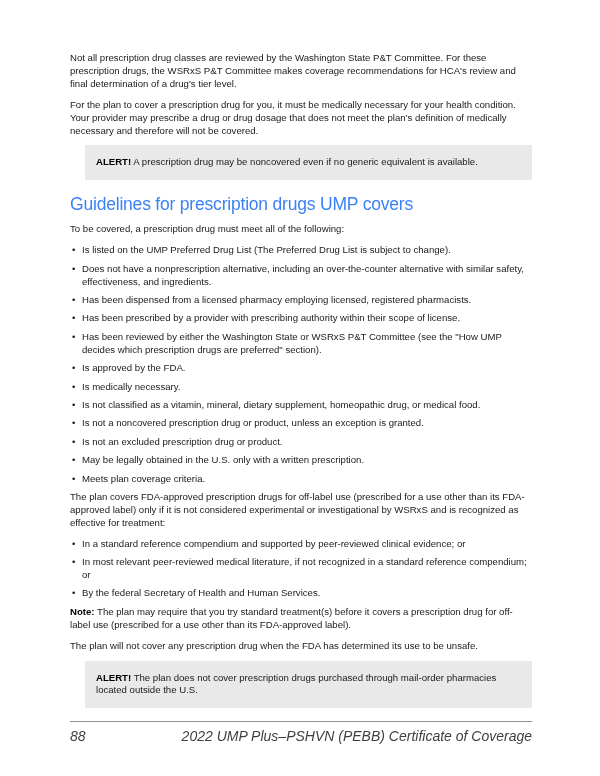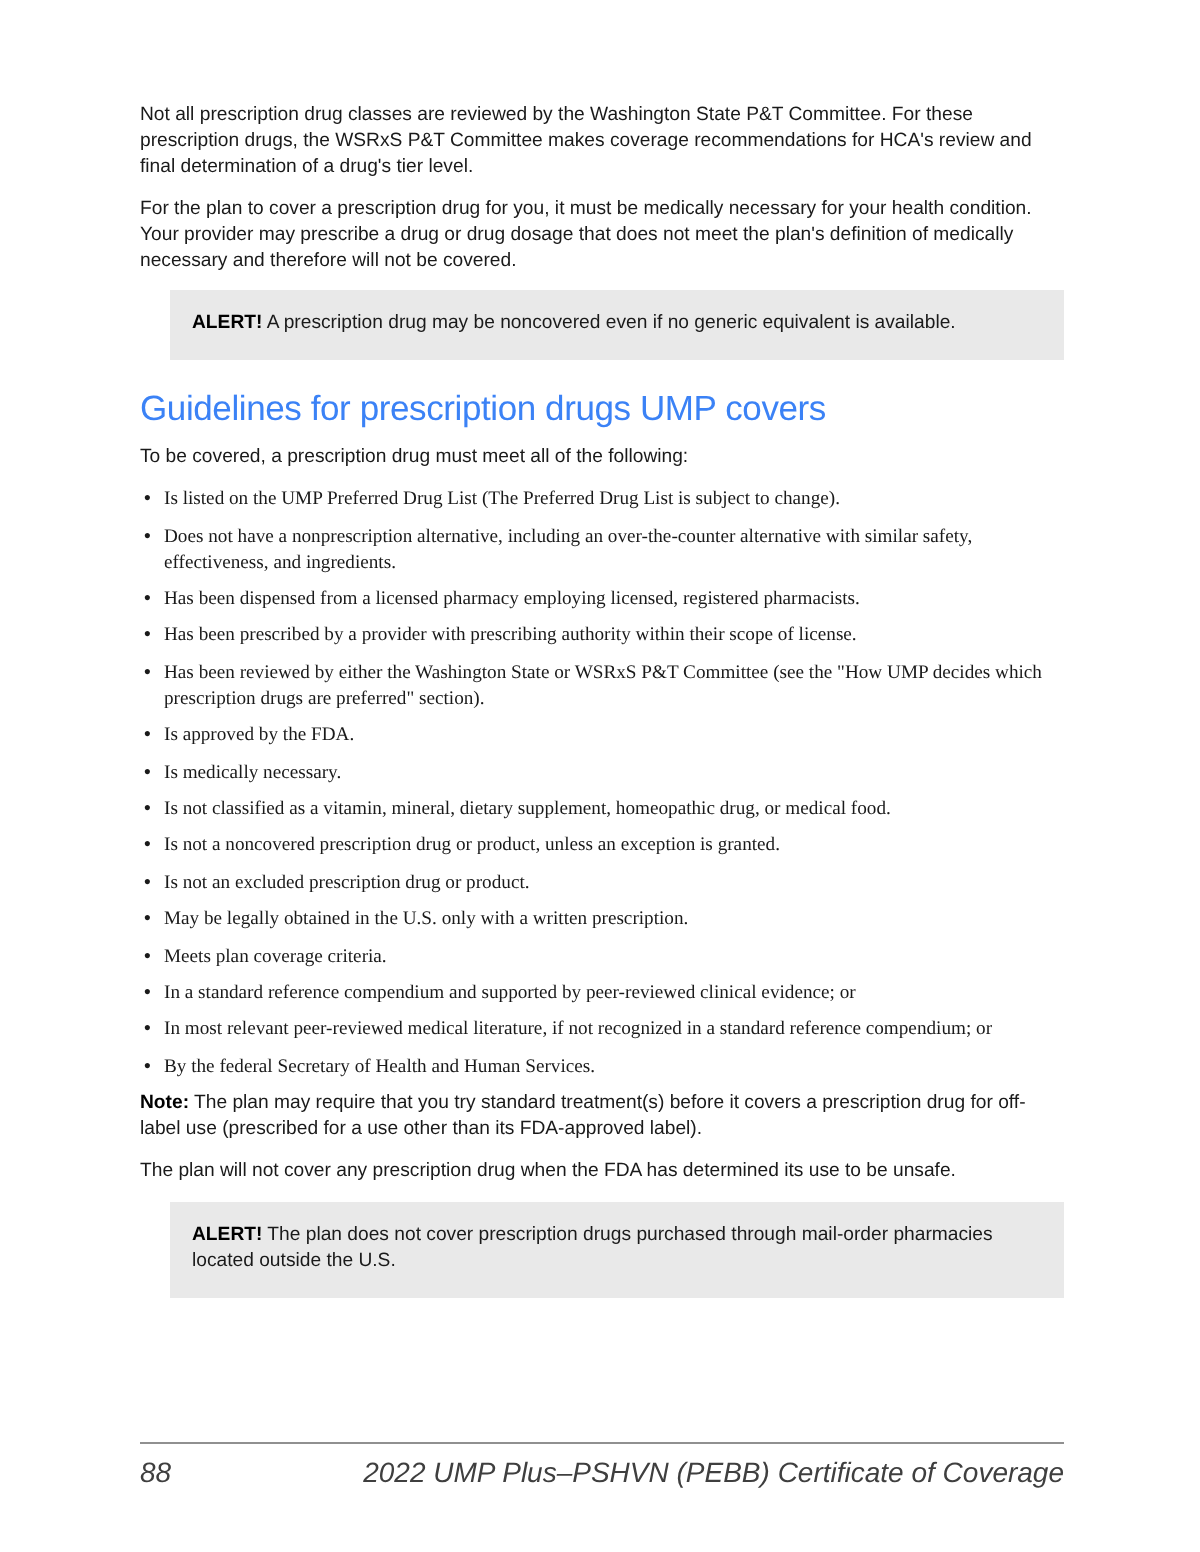--- a/index.html
+++ b/index.html
@@ -51,21 +51,21 @@
     font-size: 9.6px;
     line-height: 12.9px;
     margin: 0 0 5.5px 0;
   }
   ul.bullets .marker {
     flex: none;
     width: 12px;
     padding-left: 2px;
     color: #1a1a1a;
   }
-  ul.bullets .txt { flex: 1; font-family: Liberation Serif, serif; }
+  ul.bullets .txt { flex: 1; }
   b, strong { font-weight: bold; color: #000; }
   .footer {
     position: absolute;
     left: 70px;
     right: 68px;
     top: 721px;
     border-top: 1px solid #909090;
     padding-top: 6px;
     display: flex;
     justify-content: space-between;
@@ -135,20 +135,21 @@
     <li>
         <span class="marker">•</span>
         <span class="txt">May be legally obtained in the U.S. only with a written prescription.</span>
       </li>
     <li>
         <span class="marker">•</span>
         <span class="txt">Meets plan coverage criteria.</span>
       </li>
   </ul>
 
+  <p class="body">The plan covers FDA-approved prescription drugs for off-label use (prescribed for a use other than its FDA-approved label) only if it is not considered experimental or investigational by WSRxS and is recognized as effective for treatment:</p>
 
   <ul class="bullets">
     <li>
         <span class="marker">•</span>
         <span class="txt">In a standard reference compendium and supported by peer-reviewed clinical evidence; or</span>
       </li>
     <li>
         <span class="marker">•</span>
         <span class="txt">In most relevant peer-reviewed medical literature, if not recognized in a standard reference compendium; or</span>
       </li>

